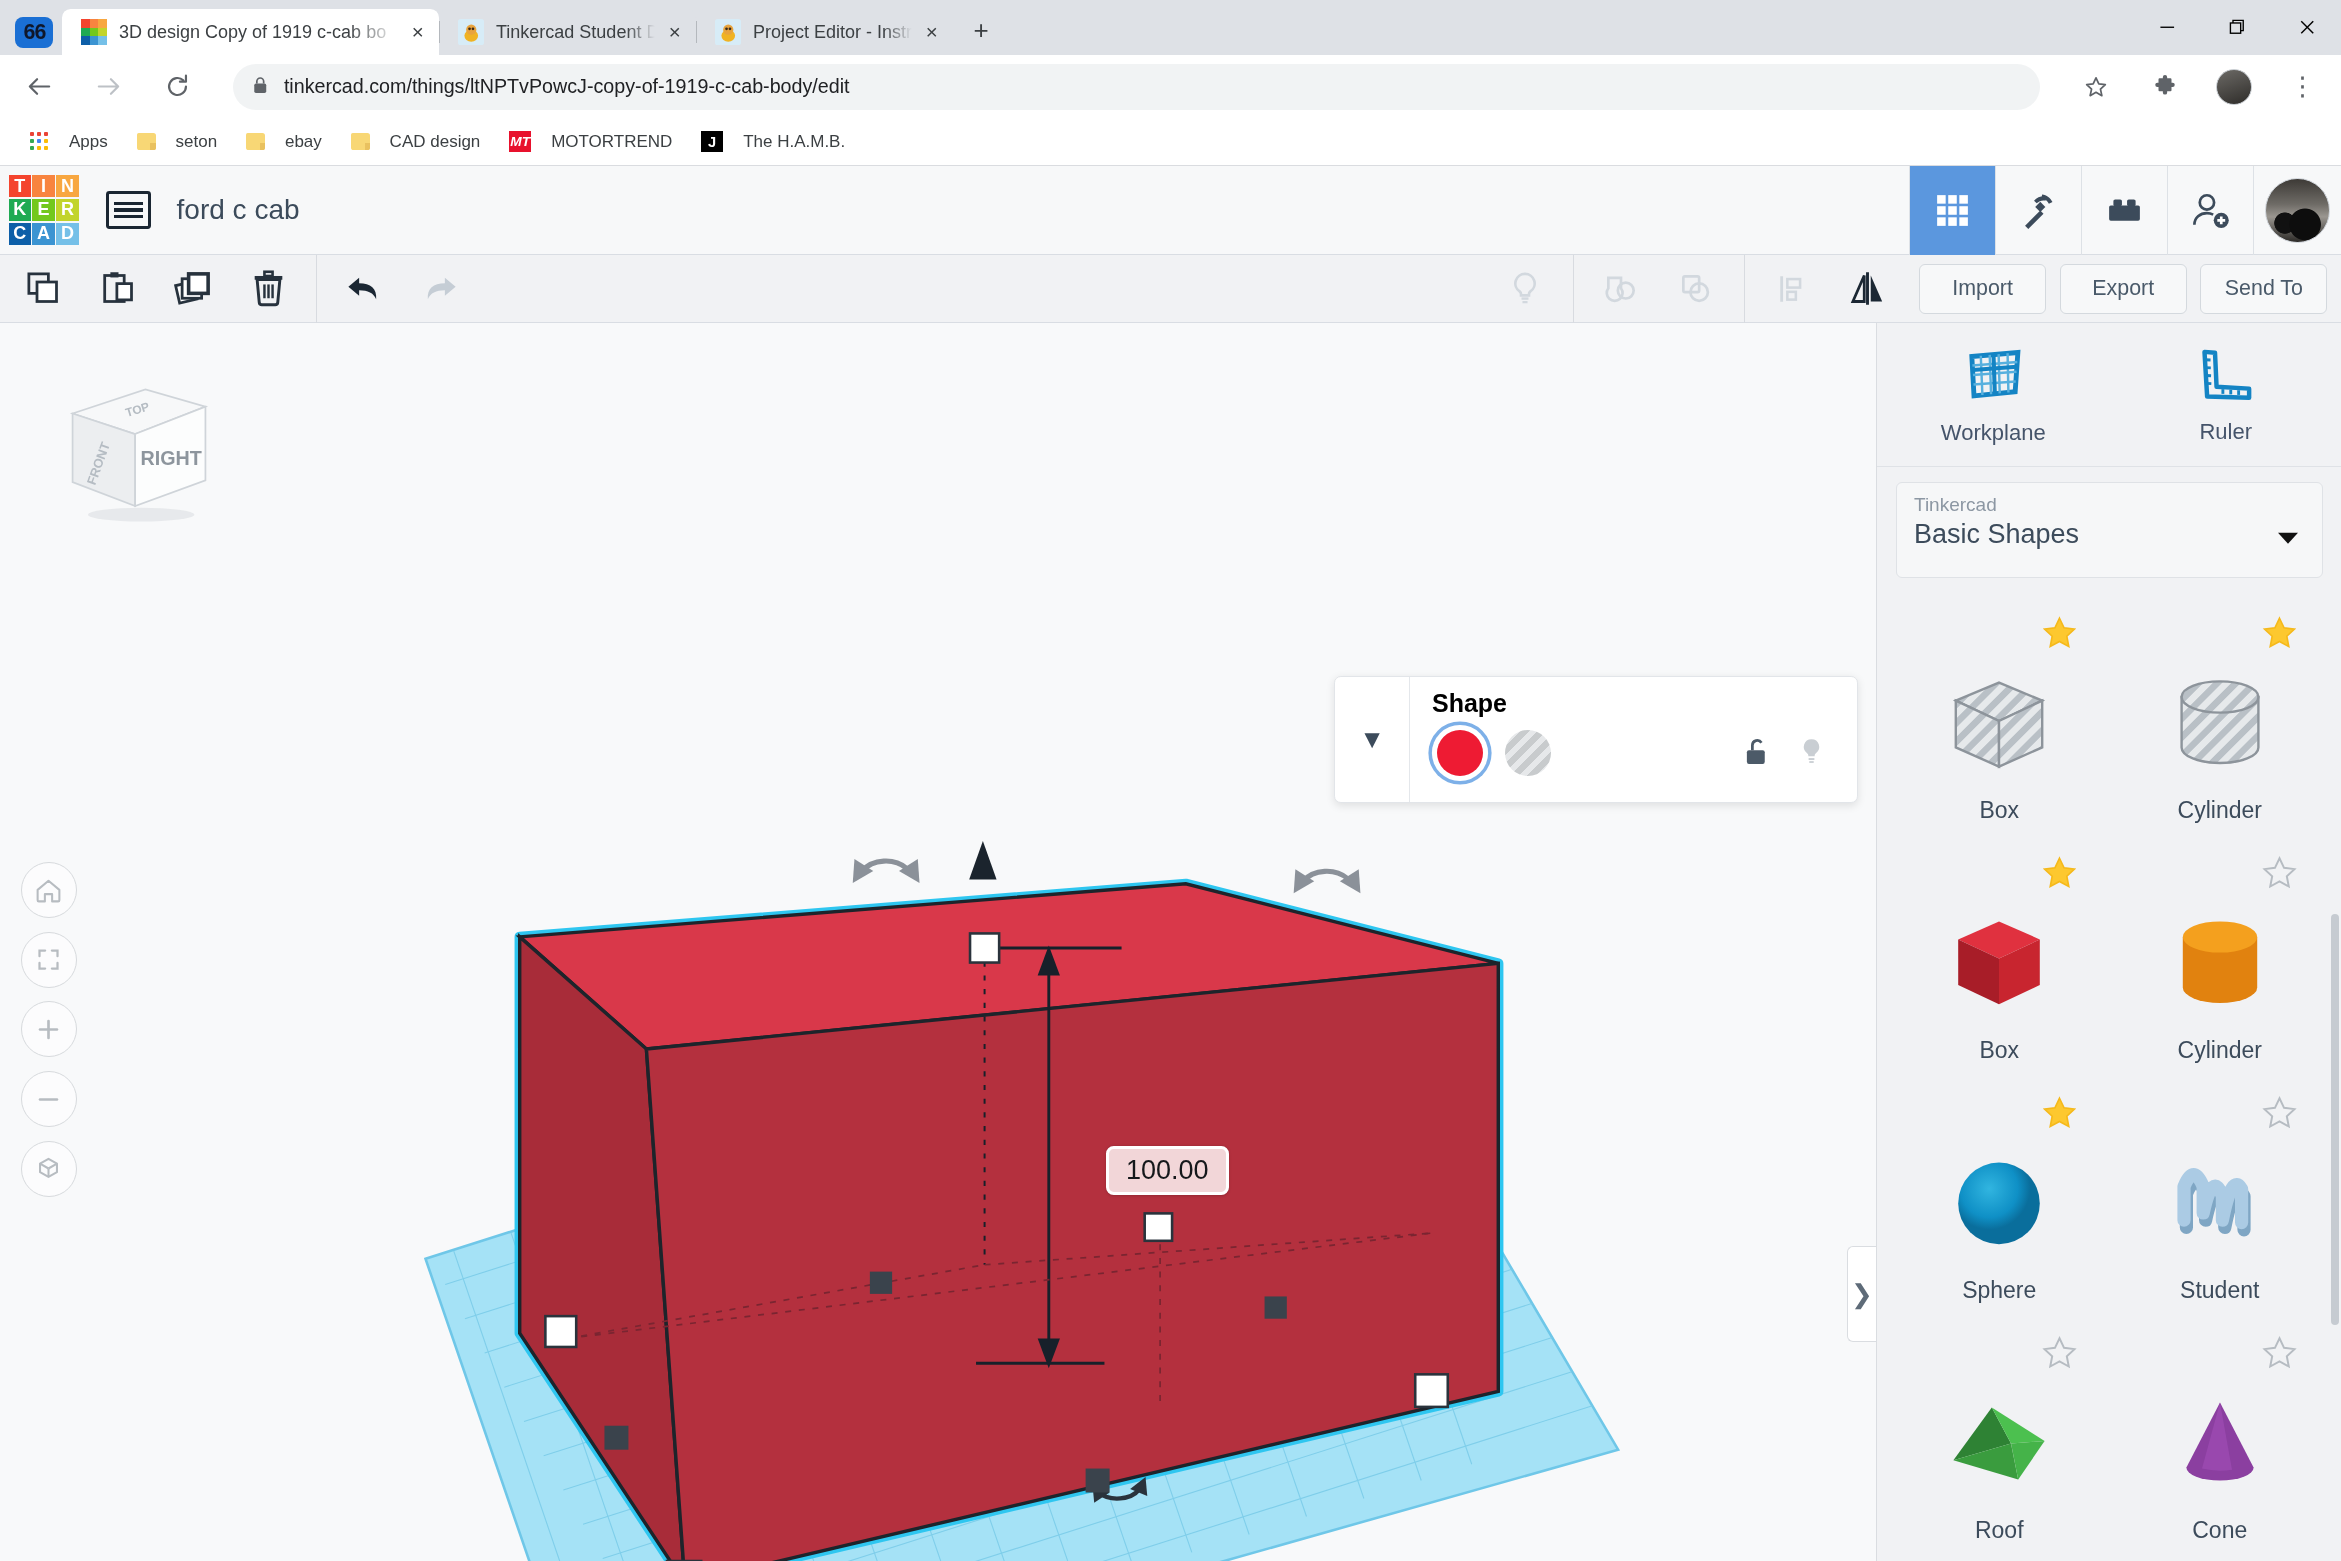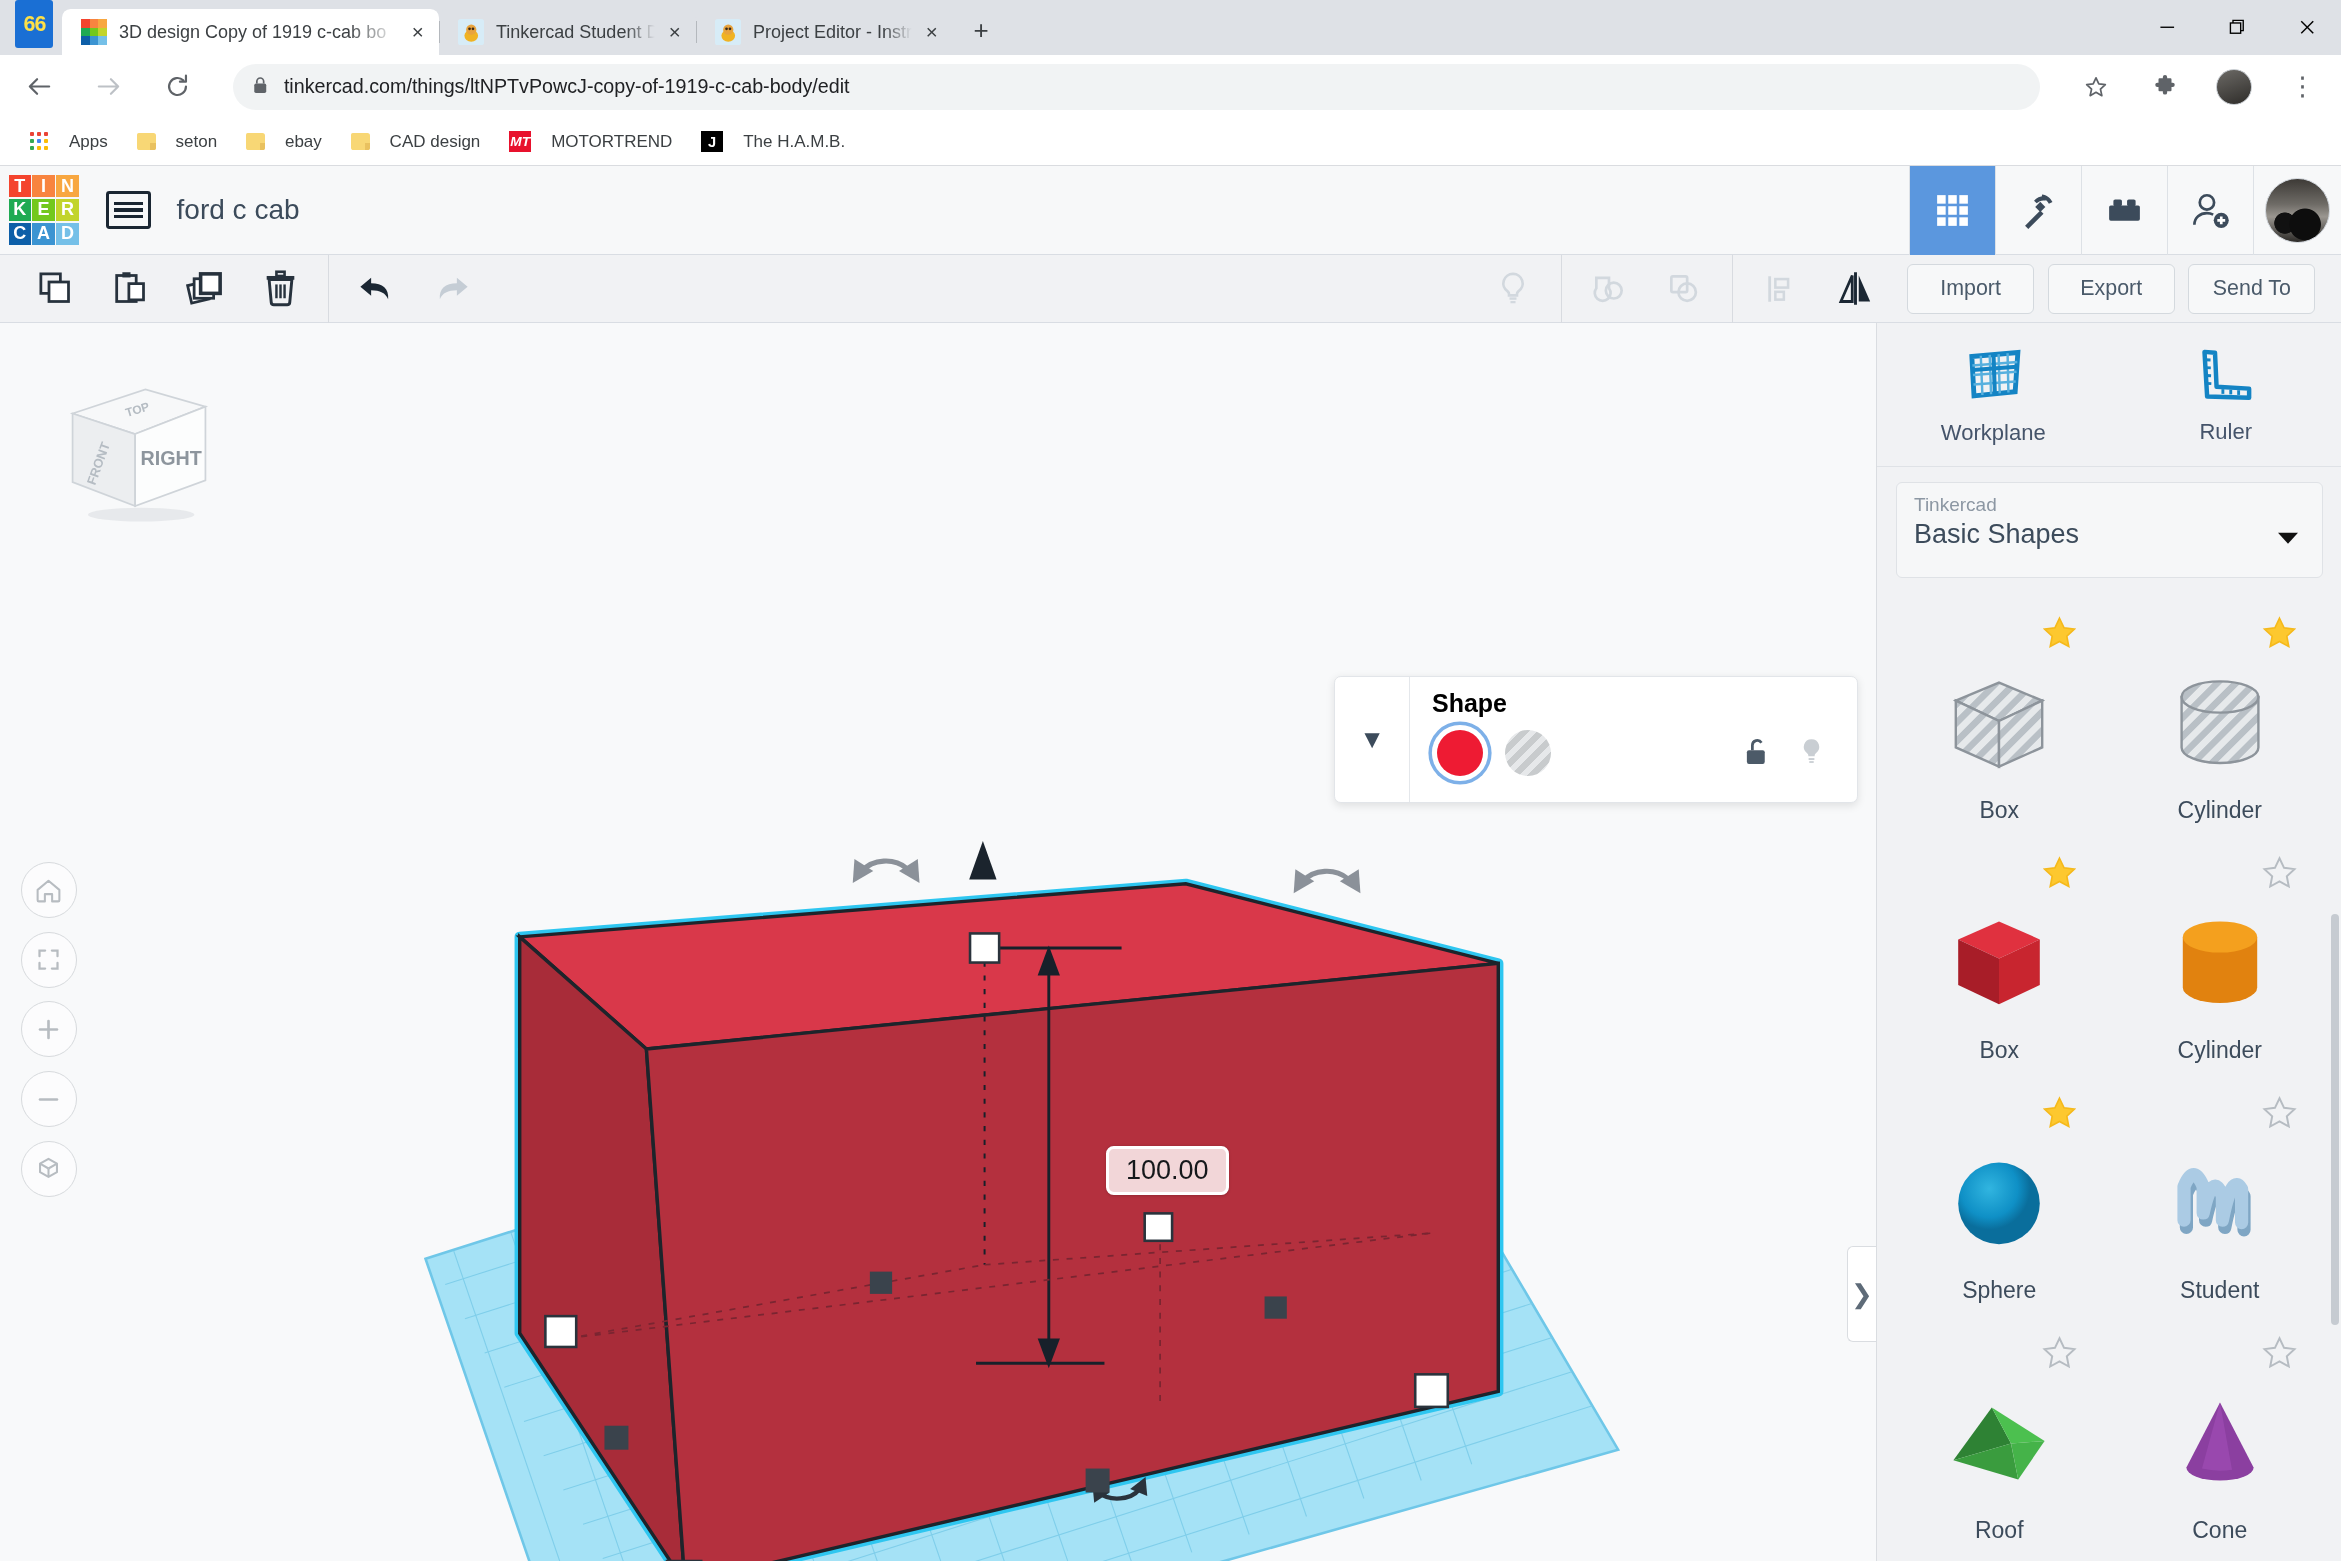--- a/index.html
+++ b/index.html
@@ -12,25 +12,25 @@
 
   
   .browser-titlebar {
     height: 55px;
     background: #dee1e6;
     display: flex;
     align-items: flex-end;
     position: relative;
   }
   .ext-badge {
-    width: 38px; height: 48px;
+    width: 38px; height: 31px;
     margin: 0 8.6px 6.8px 15.4px;
     background: #1a6fd4;
-    border-radius: 3px;
-    color: #fde047;
+    border-radius: 8px;
+    color: #0f172a;
     font-size: 21.4px;
     font-weight: bold;
     display: flex; align-items: center; justify-content: center;
     letter-spacing: -0.9px;
     flex: none;
   }
   .tab {
     height: 46px;
     display: flex;
     align-items: center;
@@ -229,21 +229,21 @@
     border: 0.9px solid #cfd4da;
   }
 
   
   .tk-toolbar {
     height: 68px;
     background: #f1f2f4;
     border-bottom: 0.9px solid #d9dde3;
     display: flex;
     align-items: center;
-    padding: 0 18px;
+    padding: 0 6px;
     text-align: center;
   }
   .tb-ico {
     width: 75px; height: 68px;
     display: flex; align-items: center; justify-content: center;
   }
   .tb-sep { width: 0.9px; height: 68px; background: #d8dbe0; margin: 0 10.3px; }
   .tb-right { margin-left: auto; display: flex; align-items: center; gap: 0; }
   .tb-btn {
     height: 50px;

